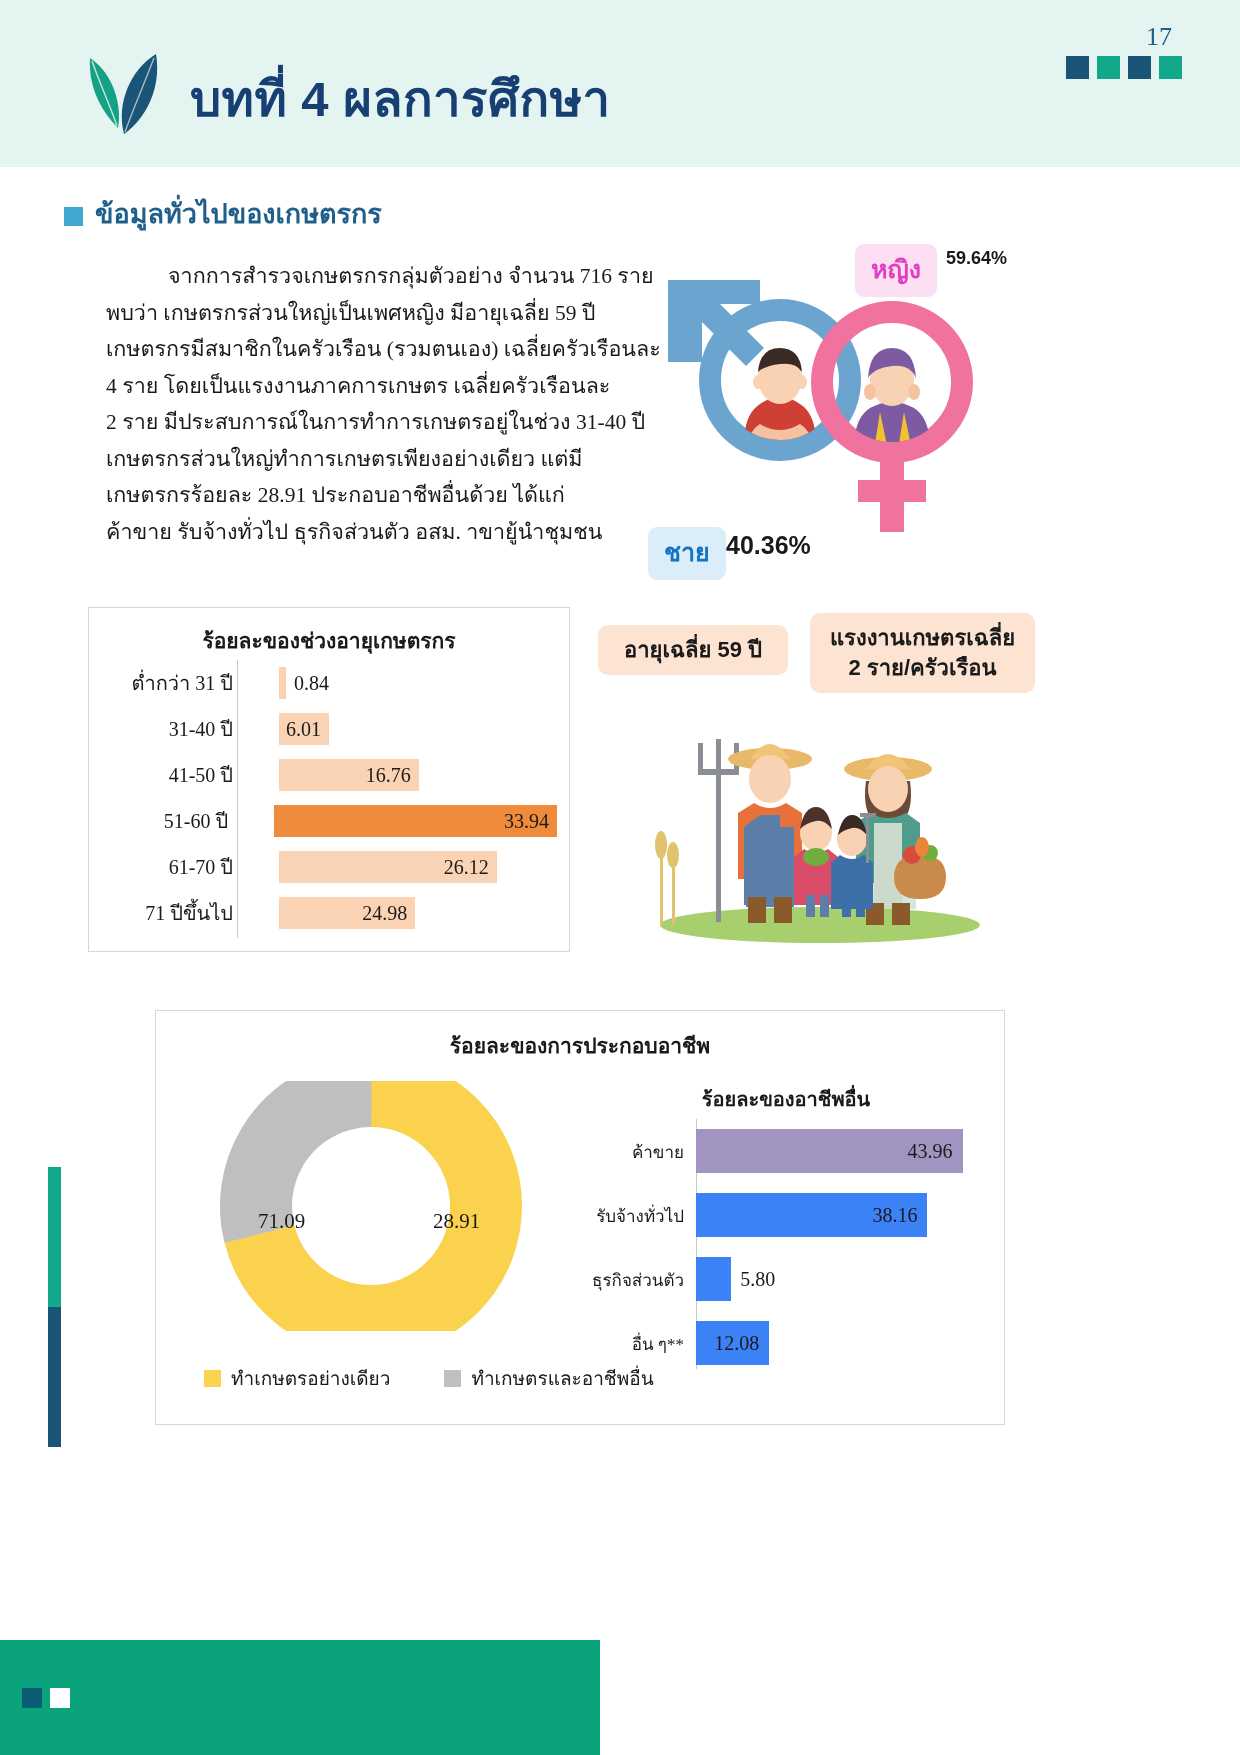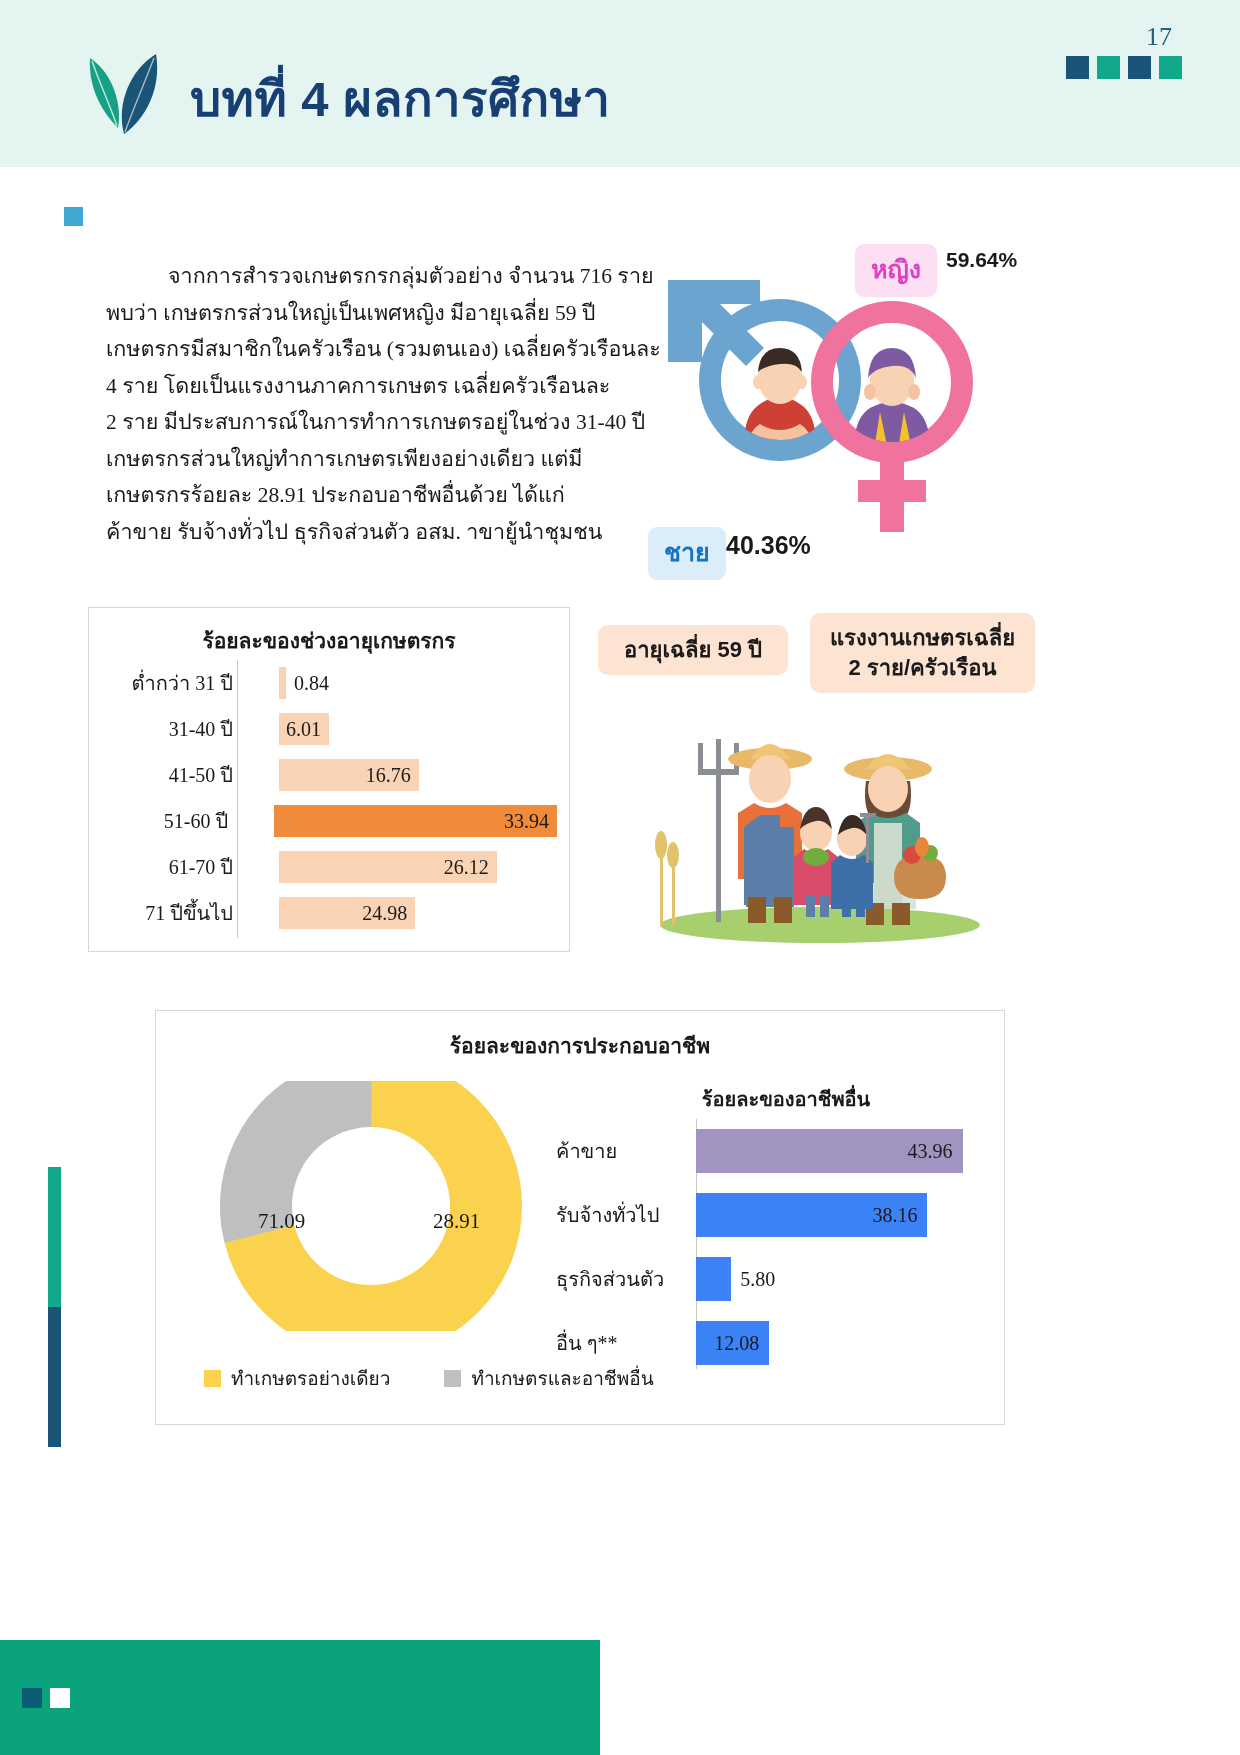--- a/index.html
+++ b/index.html
@@ -61,21 +61,21 @@
   .gender-block { position: absolute; left: 630px; top: 232px; width: 430px; height: 350px; }
   .gender-svg { position: absolute; left: 18px; top: 20px; }
   .pill {
     position: absolute; border-radius: 9px;
     font-size: 25px; font-weight: bold;
     padding: 5px 16px 8px 16px; white-space: nowrap;
   }
   .pill-female { left: 225px; top: 12px; background: #fcdff3; color: #e23ec1; }
   .pct-female {
     position: absolute; left: 316px; top: 16px;
-    font-size: 21px; font-weight: bold; color: #1a1a1a; white-space: nowrap;
+    font-size: 18px; font-weight: bold; color: #1a1a1a; white-space: nowrap;
   }
   .pill-male { left: 18px; top: 295px; background: #daedf8; color: #1573c4; }
   .pct-male {
     position: absolute; left: 96px; top: 299px;
     font-size: 25px; font-weight: bold; color: #1a1a1a; white-space: nowrap;
   }
 
   
   .age-card {
     position: absolute; left: 88px; top: 607px;
@@ -147,22 +147,22 @@
   }
 
   .sub-title {
     position: absolute; left: 430px; top: 72px; width: 400px;
     text-align: center; font-size: 20px; font-weight: bold; color: #1a1a1a;
     font-family: "Liberation Serif", serif;
   }
   .occ-plot { position: absolute; left: 400px; top: 108px; width: 430px; height: 260px; }
   .occ-row { position: relative; height: 64px; display: flex; align-items: center; }
   .occ-label {
-    width: 140px; text-align: left; padding-right: 12px;
-    font-size: 20px; color: #1a1a1a; font-family: "Liberation Serif", serif;
+    width: 140px; text-align: right; padding-right: 12px;
+    font-size: 17px; color: #1a1a1a; font-family: "Liberation Serif", serif;
     white-space: nowrap;
   }
   .occ-baraea { position: relative; flex: 1; height: 100%; display: flex; align-items: center; }
   .occ-bar { height: 44px; position: relative; background: #3b82f6; }
   .occ-bar.hi { background: #a294c0; }
   .occ-val {
     position: absolute; right: 10px; top: 50%; transform: translateY(-50%);
     font-size: 20px; color: #1a1a1a; font-family: "Liberation Serif", serif;
   }
   .occ-val.out { right: auto; left: calc(100% + 9px); }
@@ -211,20 +211,21 @@
     <svg class="logo-leaf" viewBox="0 0 98 90">
       <path d="M12 10 C 10 42, 26 66, 40 80 C 44 58, 36 26, 12 10 Z" fill="#16a085"></path>
       <path d="M78 6 C 84 42, 66 72, 46 86 C 38 56, 52 22, 78 6 Z" fill="#1a5578"></path>
       <path d="M14 13 C 22 36, 33 60, 39 78" stroke="#ffffff" stroke-width="1.4" fill="none" opacity=".75"></path>
       <path d="M76 10 C 66 36, 54 64, 47 84" stroke="#ffffff" stroke-width="1.4" fill="none" opacity=".6"></path>
     </svg>
     <div class="header-title">บทที่ 4  ผลการศึกษา</div>
   </div>
 
   <div class="section-bullet"></div>
+  <div class="section-title">ข้อมูลทั่วไปของเกษตรกร</div>
 
   <div class="body-text">
     <span class="ln first">จากการสำรวจเกษตรกรกลุ่มตัวอย่าง จำนวน 716 ราย</span>
     <span class="ln">พบว่า เกษตรกรส่วนใหญ่เป็นเพศหญิง มีอายุเฉลี่ย 59 ปี</span>
     <span class="ln">เกษตรกรมีสมาชิกในครัวเรือน (รวมตนเอง) เฉลี่ยครัวเรือนละ</span>
     <span class="ln">4 ราย โดยเป็นแรงงานภาคการเกษตร เฉลี่ยครัวเรือนละ</span>
     <span class="ln">2 ราย มีประสบการณ์ในการทำการเกษตรอยู่ในช่วง 31-40 ปี</span>
     <span class="ln">เกษตรกรส่วนใหญ่ทำการเกษตรเพียงอย่างเดียว แต่มี</span>
     <span class="ln">เกษตรกรร้อยละ 28.91 ประกอบอาชีพอื่นด้วย ได้แก่</span>
     <span class="ln">ค้าขาย รับจ้างทั่วไป ธุรกิจส่วนตัว อสม. าขายู้นำชุมชน</span>

